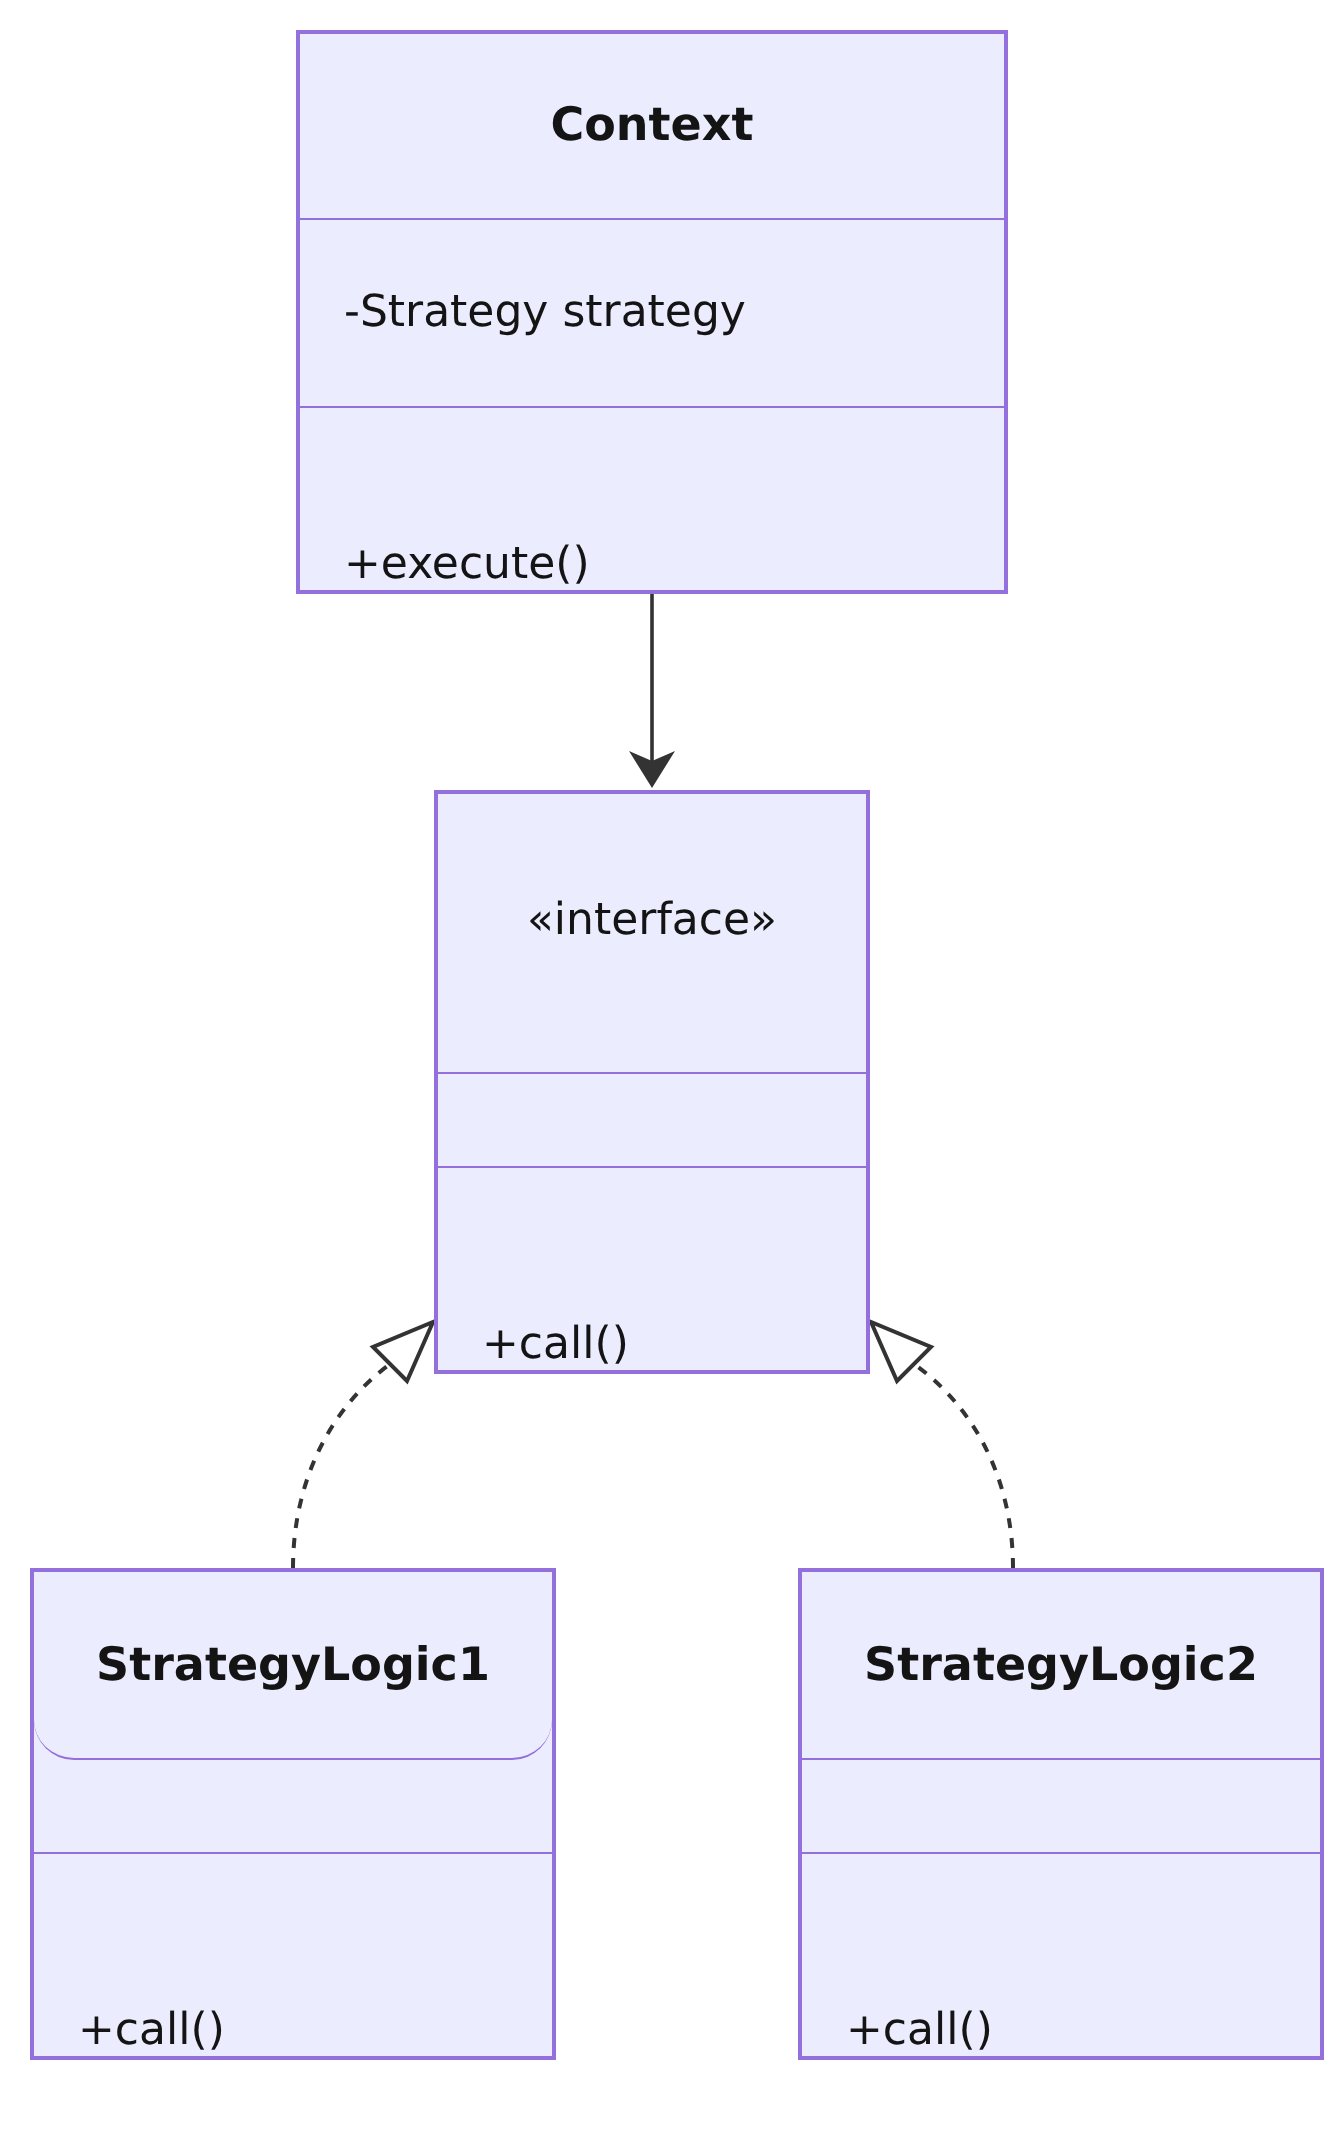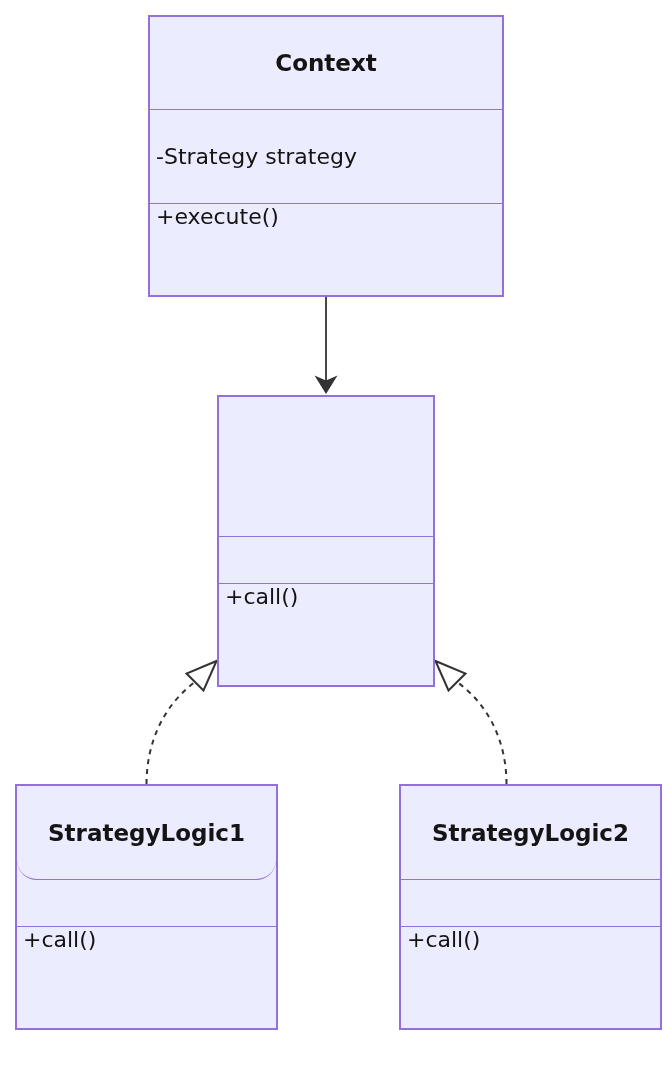--- a/index.html
+++ b/index.html
@@ -44,26 +44,26 @@
   .sec-attrs {
     flex: 0 0 auto;
     display: flex;
     align-items: center;
     border-bottom: 1px solid #9370DB;
     box-sizing: border-box;
   }
   .sec-methods {
     flex: 1 1 auto;
     display: flex;
-    align-items: flex-start;
+    align-items: flex-end;
     box-sizing: border-box;
   }
   .member {
     font-size: 22px;
-    padding-left: 6px;
+    padding-left: 22px;
     white-space: nowrap;
   }
   
   #box-context  { left: 148px; top: 15px;  width: 356px; height: 282px; }
   #box-context .sec-title   { height: 93px; }
   #box-context .sec-attrs   { height: 94px; }
 
   #box-strategy { left: 217px; top: 395px; width: 218px; height: 292px; }
   #box-strategy .sec-title  { height: 140px; }
   #box-strategy .sec-attrs  { height: 47px; }
@@ -106,20 +106,21 @@
     <div class="sec-attrs">
       <span class="member">-Strategy strategy</span>
     </div>
     <div class="sec-methods">
       <span class="member">+execute()</span>
     </div>
   </div>
 
   <div class="class-box" id="box-strategy">
     <div class="sec-title">
+      <span class="stereotype">«interface»</span>
     </div>
     <div class="sec-attrs"></div>
     <div class="sec-methods">
       <span class="member">+call()</span>
     </div>
   </div>
 
   <div class="class-box" id="box-logic1">
     <div class="sec-title">
       <span>StrategyLogic1</span>

